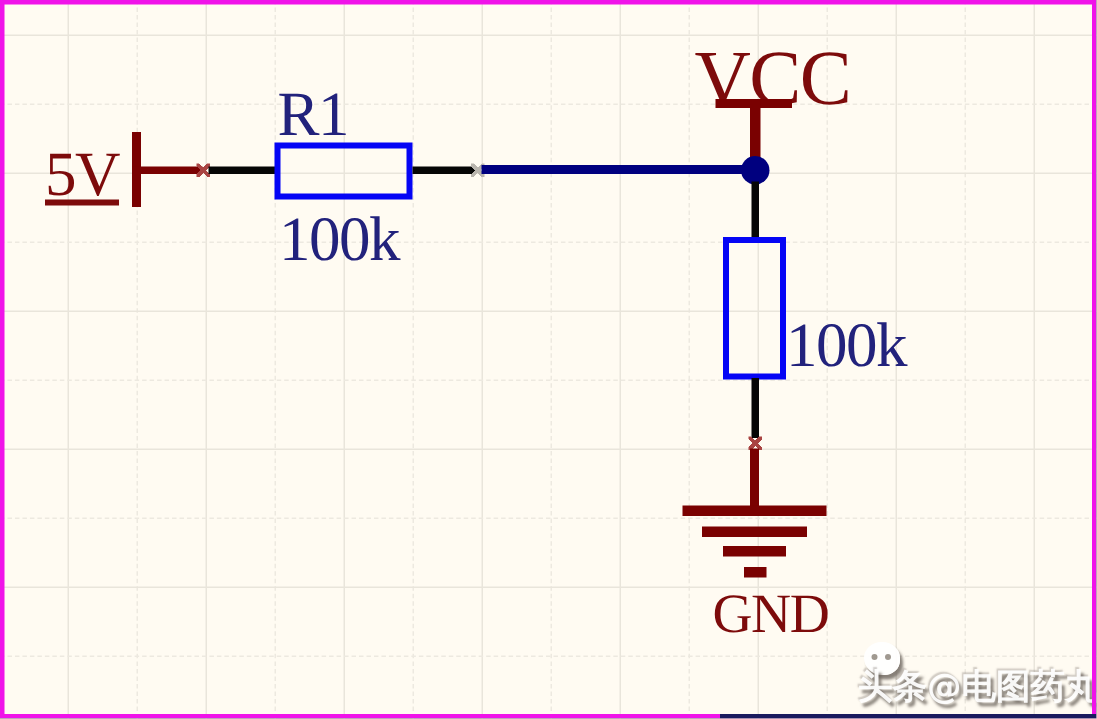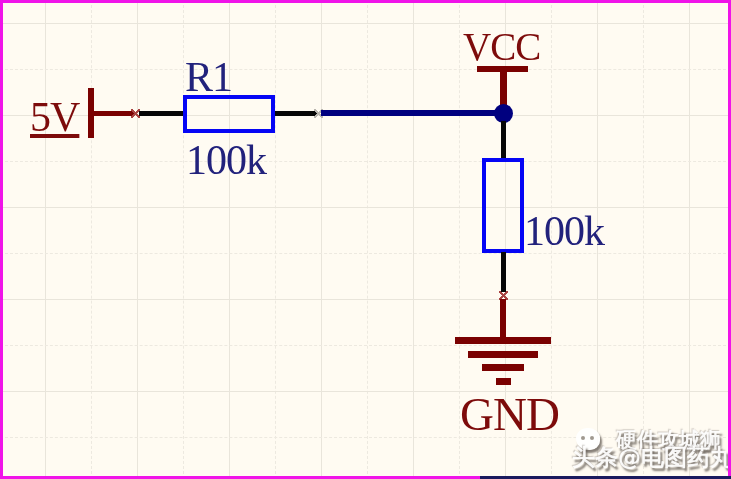--- a/index.html
+++ b/index.html
@@ -123,42 +123,41 @@
   <div class="abs wire-black" style="left:139px;top:111px;width:45px;height:5px;"></div>
 
   <div class="abs res-box" style="left:183px;top:95px;width:92px;height:38px;"></div>
   <div class="abs comp-label" style="left:185px;top:56px;">R1</div>
   <div class="abs comp-label" style="left:186px;top:139px;">100k</div>
 
   <div class="abs wire-black" style="left:275px;top:111px;width:43px;height:5px;"></div>
   <div class="abs hotspot gray" style="left:314px;top:109px;"></div>
   <div class="abs wire-navy" style="left:321px;top:110px;width:182px;height:6px;"></div>
 
-  <div class="abs sch-label" style="left:463px;top:27px;font-size:39px;">VCC</div>
+  <div class="abs sch-label" style="left:463px;top:27px;font-size:52px;">VCC</div>
   <div class="abs power" style="left:477px;top:66px;width:51px;height:6px;"></div>
   <div class="abs power" style="left:500px;top:66px;width:7px;height:43px;"></div>
 
   <div class="abs junction" style="left:494px;top:104px;"></div>
 
   <div class="abs wire-black" style="left:501px;top:121px;width:5px;height:38px;"></div>
 
   <div class="abs res-box" style="left:482px;top:158px;width:42px;height:95px;"></div>
   <div class="abs comp-label" style="left:524px;top:210px;">100k</div>
 
   <div class="abs wire-black" style="left:501px;top:252px;width:5px;height:40px;"></div>
   <div class="abs hotspot red" style="left:499px;top:291px;"></div>
 
   <div class="abs power" style="left:500px;top:299px;width:6px;height:40px;"></div>
   <div class="abs power" style="left:455px;top:337px;width:96px;height:7px;"></div>
   <div class="abs power" style="left:468px;top:351px;width:70px;height:7px;"></div>
   <div class="abs power" style="left:482px;top:364px;width:42px;height:7px;"></div>
   <div class="abs power" style="left:496px;top:378px;width:15px;height:7px;"></div>
-  <div class="abs sch-label" style="left:460px;top:391px;font-size:47px;">GND</div>
+  <div class="abs sch-label" style="left:475px;top:391px;font-size:37px;">GND</div>
 
   <div id="watermark">
     <span class="wm-icon"></span>
-    <span class="wm-line wm-1">硬件攻城狮</span>
     <span class="wm-line wm-2">头条@电图药丸</span>
   </div>
 
   <div id="bottom-strip"></div>
   <div id="frame"></div>
 </div>
 
 </body></html>

